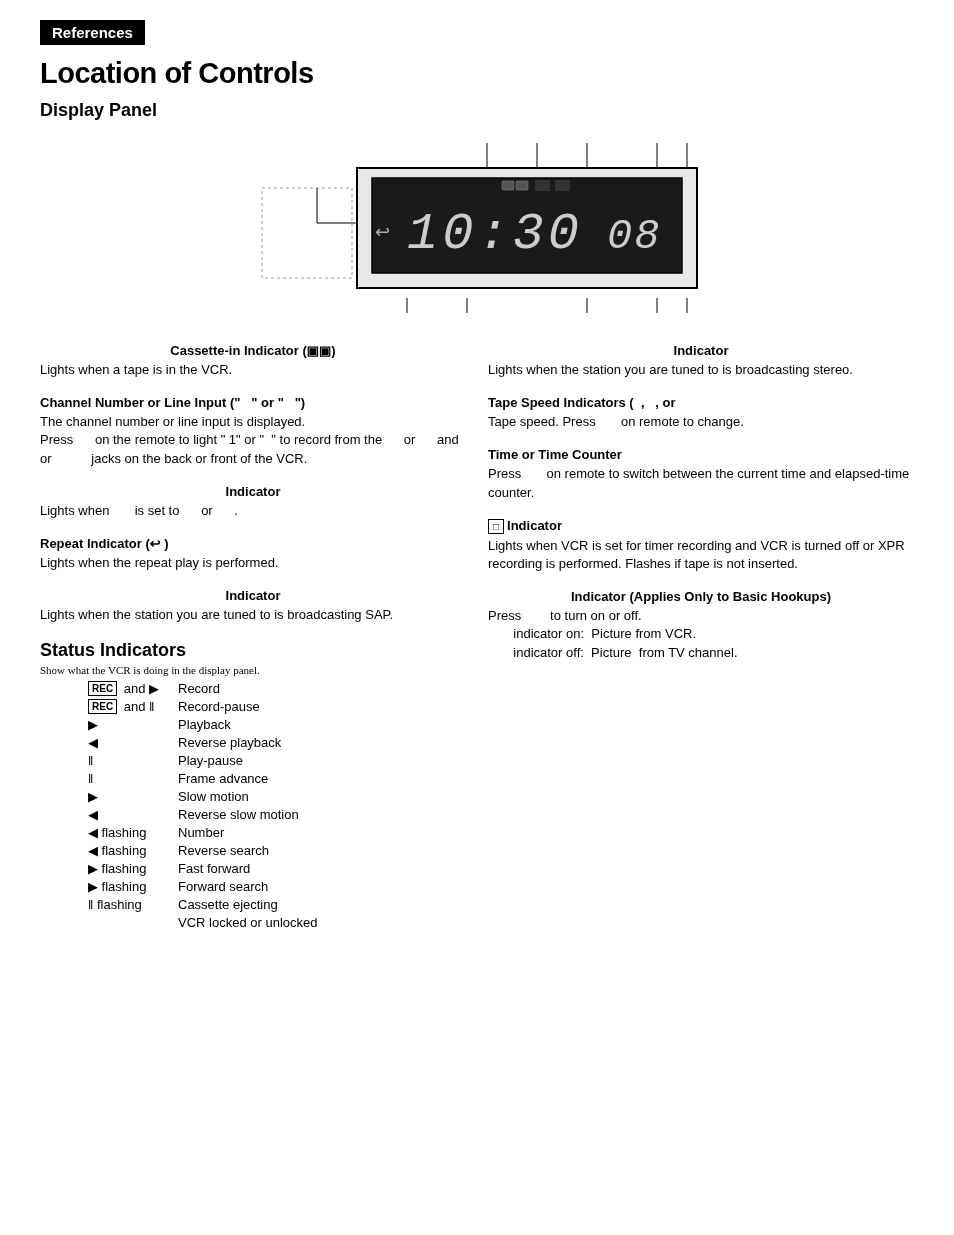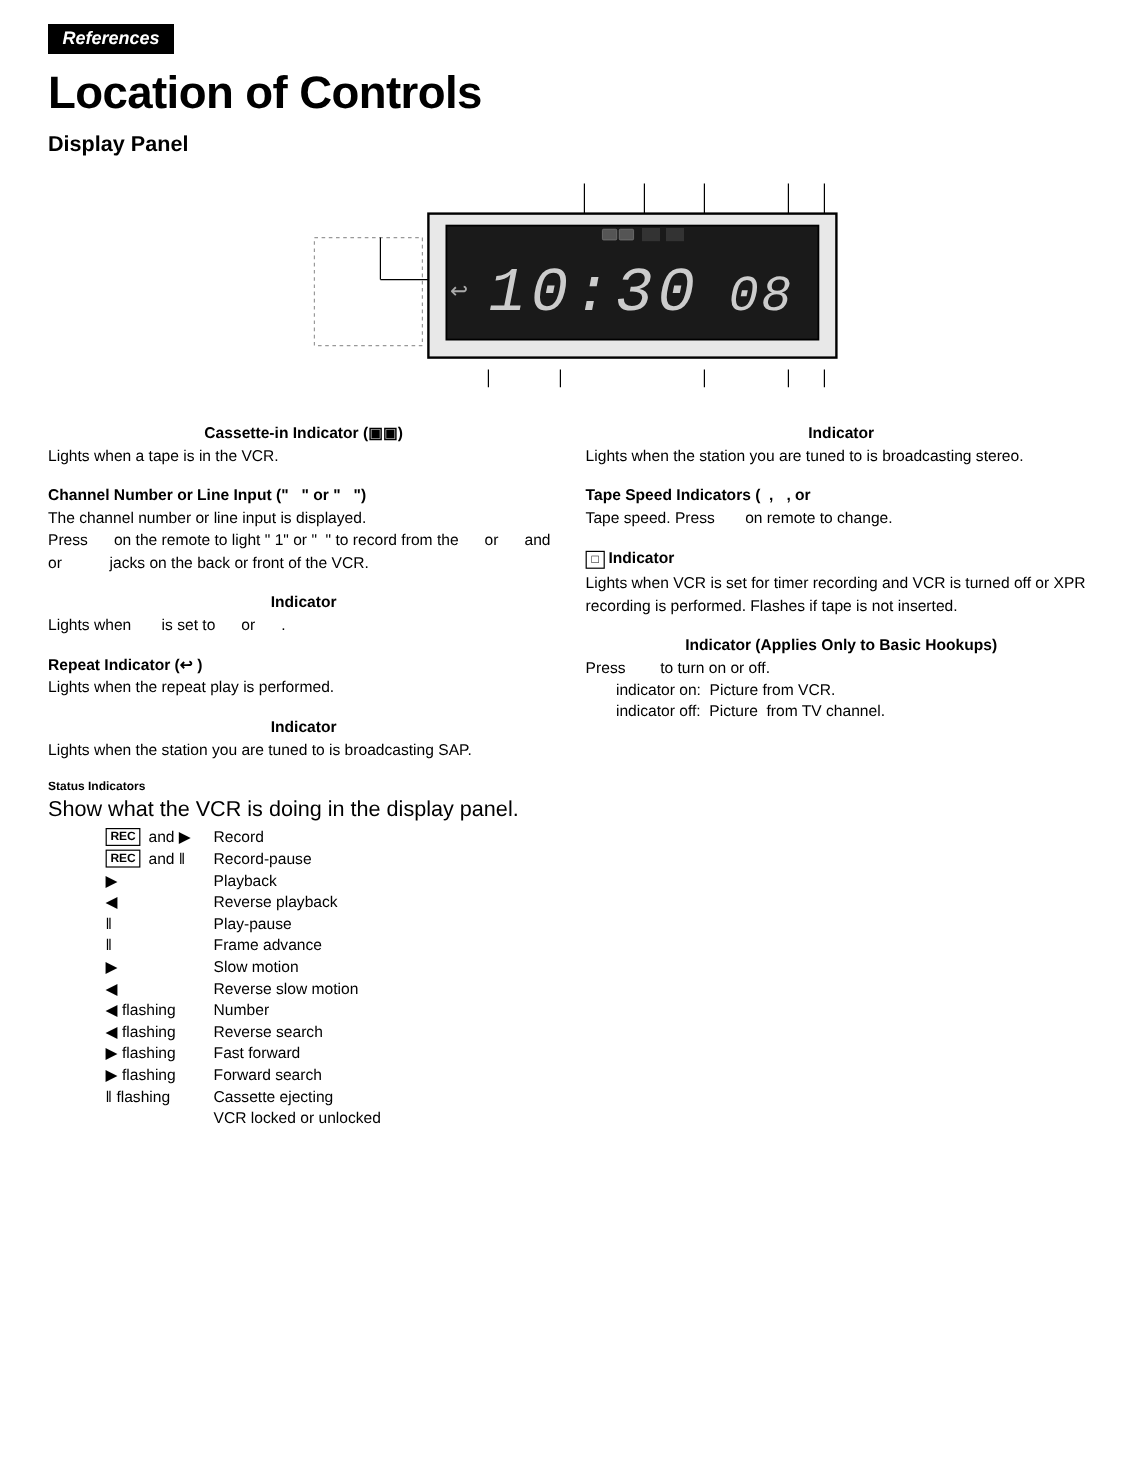--- a/index.html
+++ b/index.html
@@ -16,27 +16,26 @@
 
     
     .references-header {
       background: #000000;
       display: inline-block;
       padding: 4px 12px;
       margin-bottom: 12px;
     }
     .references-header span {
       color: #ffffff;
-      font-style: italic;
       font-size: 15px;
       font-weight: bold;
     }
 
     .page-title {
-      font-size: 38px;
+      font-size: 29px;
       font-weight: bold;
       font-family: Arial, Helvetica, sans-serif;
       margin-bottom: 10px;
       letter-spacing: -0.5px;
     }
 
     .section-title {
       font-size: 18px;
       font-weight: bold;
       margin-bottom: 12px;
@@ -85,28 +84,29 @@
       font-size: 13px;
       line-height: 1.4;
     }
 
     
     .status-indicators {
       margin-top: 8px;
     }
 
     .status-title {
-      font-size: 10px;
+      font-size: 18px;
       font-weight: bold;
       margin-bottom: 3px;
     }
 
     .status-desc {
-      font-size: 18px;
+      font-size: 11px;
       margin-bottom: 5px;
+      font-family: Liberation Serif, serif;
     }
 
     .status-table {
       width: 100%;
     }
 
     .status-row {
       display: flex;
       margin-bottom: 3px;
       align-items: center;
@@ -345,20 +345,24 @@
       <p>Lights when the station you are tuned to is broadcasting stereo.</p>
     </div>
 
     <div class="indicator-section">
       <h3 class="left-align">
         Tape Speed Indicators (&nbsp;&nbsp;,&nbsp;&nbsp;&nbsp;, or
       </h3>
       <p>Tape speed. Press &nbsp;&nbsp;&nbsp;&nbsp;&nbsp; on remote to change.</p>
     </div>
 
+    <div class="indicator-section">
+      <h3 class="left-align">Time or Time Counter</h3>
+      <p>Press &nbsp;&nbsp;&nbsp;&nbsp;&nbsp; on remote to switch between the current time and elapsed-time counter.</p>
+    </div>
 
     <div class="indicator-section">
       <h3 class="left-align">
         <span style="display:inline-flex;align-items:center;border:1.5px solid #000;padding:1px 4px;margin-right:3px;font-size:10px;font-style:normal;">□</span>Indicator
       </h3>
       <p>Lights when VCR is set for timer recording and VCR is turned off or XPR recording is performed. Flashes if tape is not inserted.</p>
     </div>
 
     <div class="indicator-section">
       <h3>Indicator (Applies Only to Basic Hookups)</h3>

